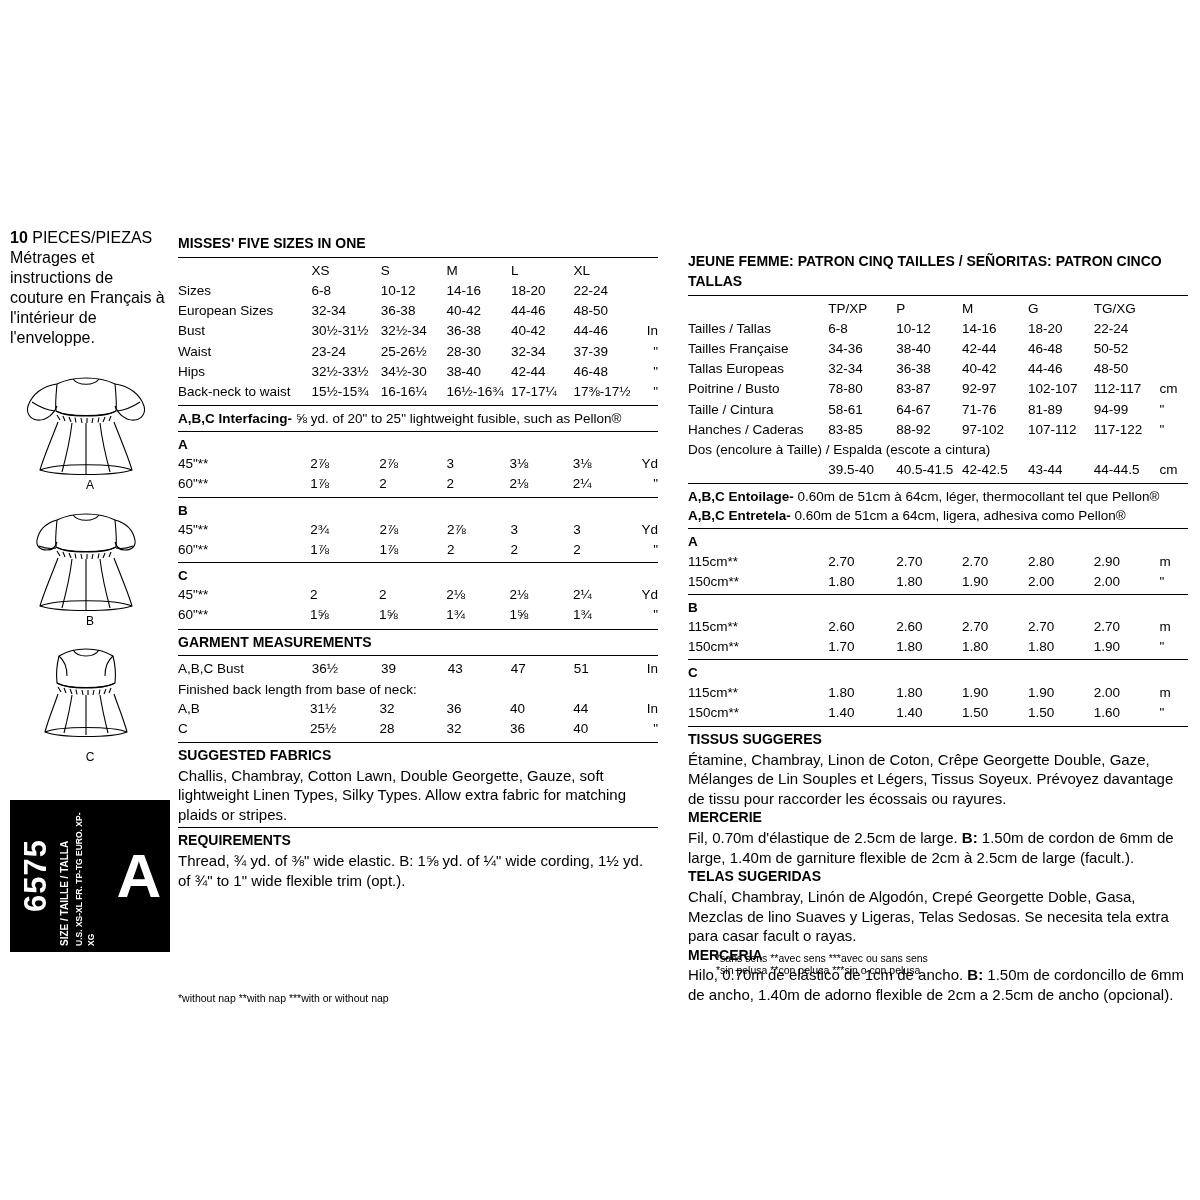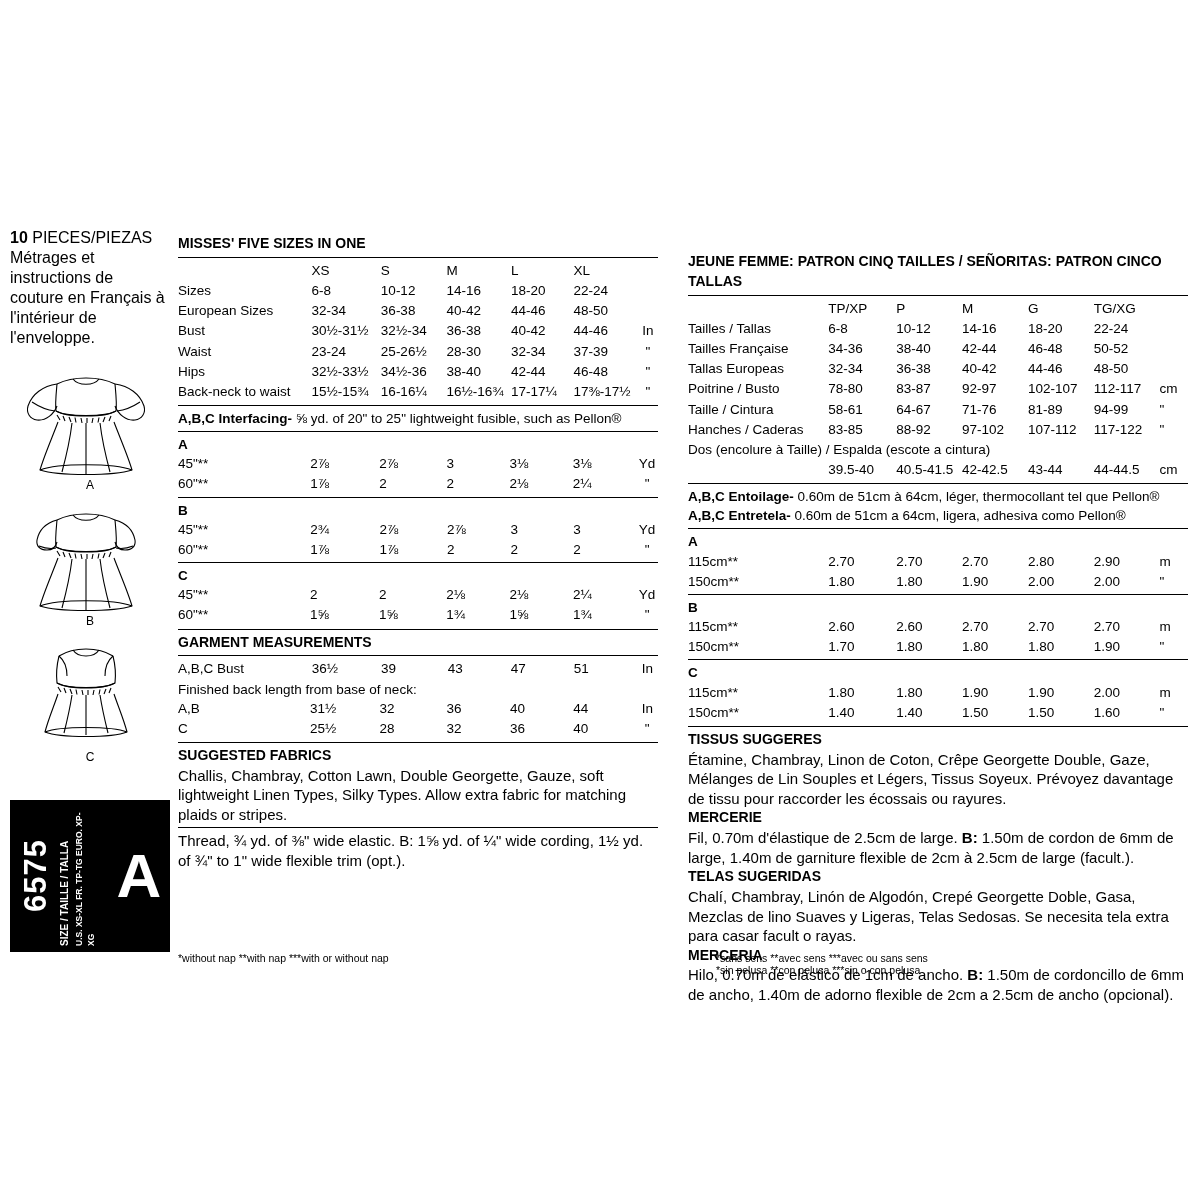--- a/index.html
+++ b/index.html
@@ -51,31 +51,31 @@
   .rule-thin{border-top:1px solid #000;margin:2px 0 2px 0;}
 
   table.g{border-collapse:collapse;width:100%;font-size:13.5px;}
   table.g td{padding:0 0 1px 0;vertical-align:top;white-space:nowrap;}
   .lab{width:138px;}
   .c1{width:72px;}
   .c2{width:70px;}
   .c3{width:66px;}
   .c4{width:66px;}
   .c5{width:66px;}
-  .un{width:22px;text-align:center;}
+  .un{width:22px;text-align:right;}
 
   .rlab{width:128px;margin-top:40px;}
   .rc{width:60px;}
   .rc1{width:62px;}
   .run{width:26px;}
 
   .sec{font-weight:bold;margin-top:3px;}
   .para{font-size:15px;line-height:1.34;}
   .footnote{position:absolute;font-size:10.5px;}
-  .fnL{left:178px;top:952px;}
+  .fnL{left:178px;top:992px;}
   .fnR{left:688px;top:952px;width:500px;}
   .fnR span{display:inline-block;margin-left:28px;}
   b{font-weight:bold;}
   .tight{line-height:1.3;}
 </style>
 </head>
 <body>
 
 <div class="sheet">
 
@@ -222,21 +222,21 @@
         <td>23-24</td>
         <td>25-26½</td>
         <td>28-30</td>
         <td>32-34</td>
         <td>37-39</td>
         <td class="un">"</td>
       </tr>
       <tr>
         <td class="lab">Hips</td>
         <td>32½-33½</td>
-        <td>34½-36</td>
+        <td>34½-30</td>
         <td>38-40</td>
         <td>42-44</td>
         <td>46-48</td>
         <td class="un">"</td>
       </tr>
       <tr>
         <td class="lab">Back-neck to waist</td>
         <td>15½-15¾</td>
         <td>16-16¼</td>
         <td>16½-16¾</td>
@@ -364,20 +364,21 @@
         <td>40</td>
         <td class="un">"</td>
       </tr>
     </tbody>
       </table>
 
     <div class="rule"></div>
     <div class="hd">SUGGESTED FABRICS</div>
     <div class="para tight">Challis, Chambray, Cotton Lawn, Double Georgette, Gauze, soft lightweight Linen Types, Silky Types. Allow extra fabric for matching plaids or stripes.</div>
     <div class="rule"></div>
+    <div class="hd">REQUIREMENTS</div>
     <div class="para tight">Thread, ¾ yd. of ⅜" wide elastic. B: 1⅝ yd. of ¼" wide cording, 1½ yd. of ¾" to 1" wide flexible trim (opt.).</div>
   </div>
 
   <div class="footnote fnL">*without nap    **with nap    ***with or without nap</div>
 
   <div class="col colR">
     <div class="hd">JEUNE FEMME: PATRON CINQ TAILLES / SEÑORITAS: PATRON CINCO TALLAS</div>
     <div class="rule"></div>
 
     <table class="g">

